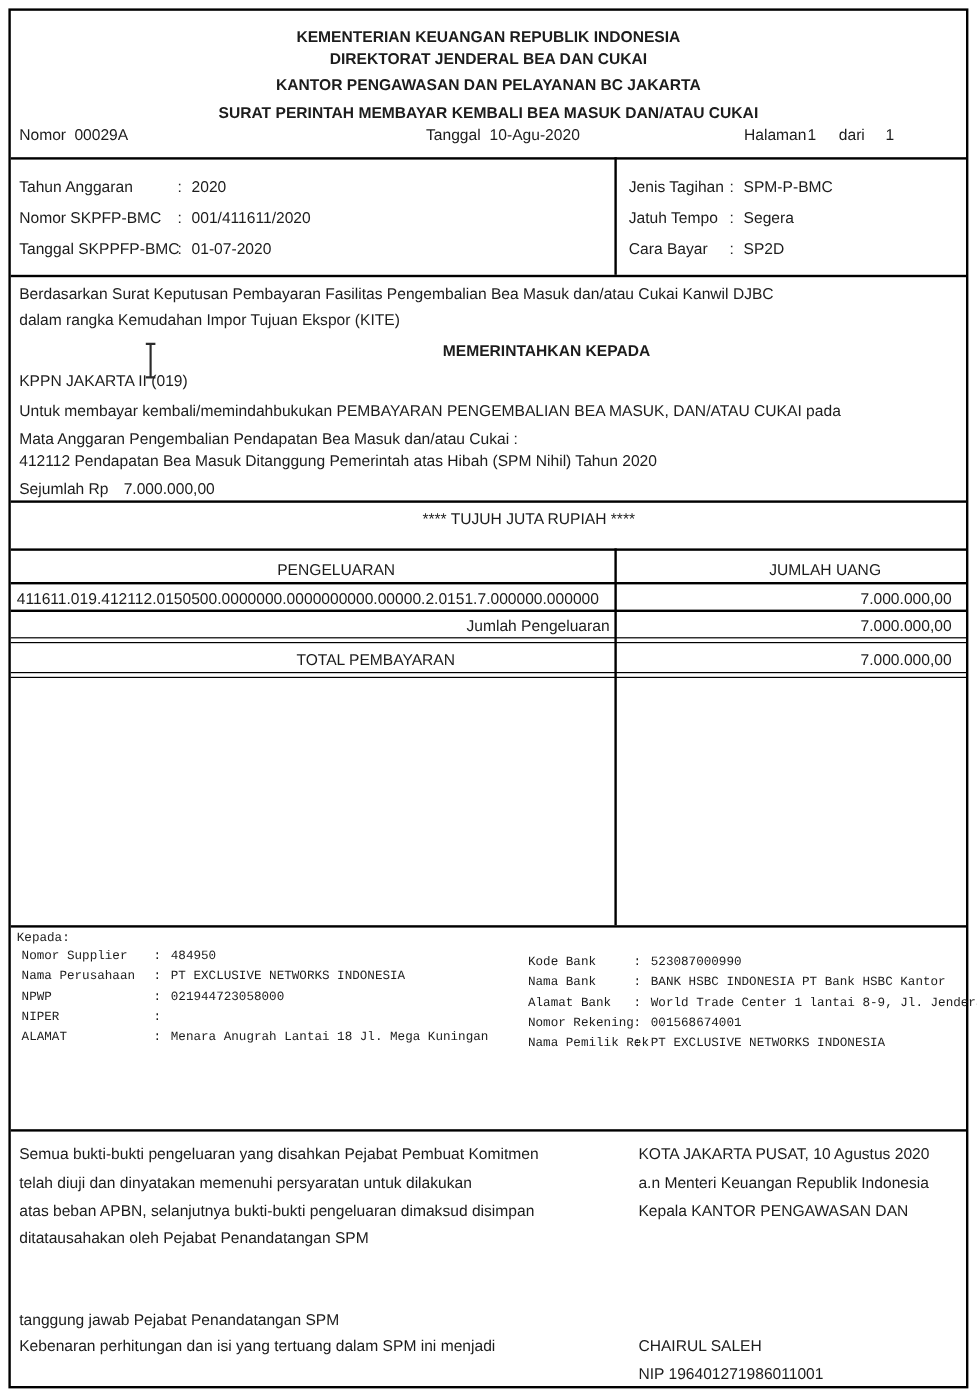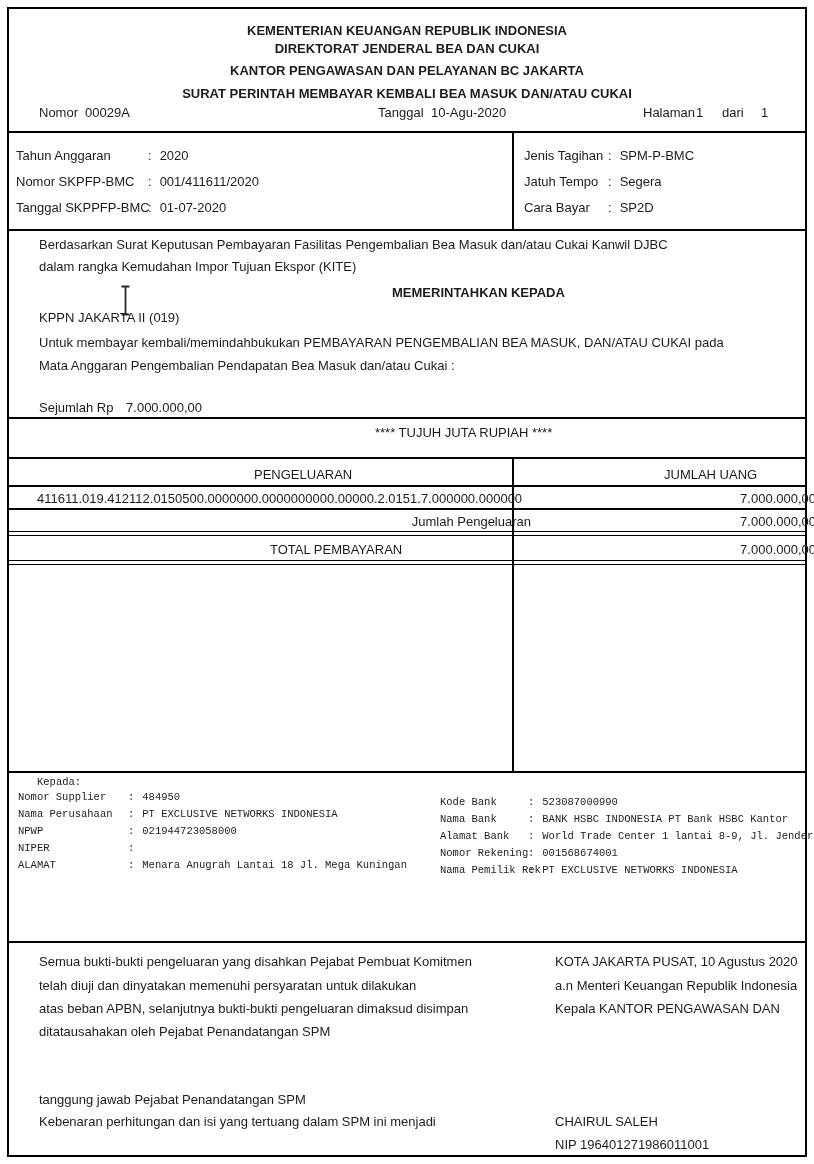--- a/index.html
+++ b/index.html
@@ -10,21 +10,21 @@
     color:#1c1c1c;
     position:relative;
     overflow:hidden;
   }
   .page {
     position:absolute; left:7px; top:7px;
     width:800px; height:1150px;
     border:2px solid #000;
     background:#fff;
   }
-  .abs { position:absolute; white-space:nowrap; font-size:13px; line-height:14px;margin-left:23px; }
+  .abs { position:absolute; white-space:nowrap; font-size:13px; line-height:14px; }
   .b { font-weight:bold; }
   .hline { position:absolute; left:0; width:796px; height:2px; background:#000; }
   .dline { position:absolute; left:0; width:796px; height:5px;
            border-top:1.5px solid #000; border-bottom:1.5px solid #000; }
   .vline { position:absolute; left:503px; width:2px; background:#000; }
   .hdrline { position:absolute; left:0; width:796px; text-align:center;
              font-size:13px; font-weight:bold; white-space:nowrap; }
   .irow { position:absolute; white-space:nowrap; font-size:13px; }
   .irow .lbl { display:inline-block; }
   .irow .sep { display:inline-block; }
@@ -80,20 +80,21 @@
   </div>
 
   <div class="hline" style="top:220px"></div>
 
   <div class="abs" style="left:7px;top:229px">Berdasarkan Surat Keputusan Pembayaran Fasilitas Pengembalian Bea Masuk dan/atau Cukai Kanwil DJBC</div>
   <div class="abs" style="left:7px;top:251px">dalam rangka Kemudahan Impor Tujuan Ekspor (KITE)</div>
   <div class="abs b" style="left:360px;top:277px">MEMERINTAHKAN KEPADA</div>
   <div class="abs" style="left:7px;top:302px">KPPN JAKARTA II (019)</div>
   <div class="abs" style="left:7px;top:327px">Untuk membayar kembali/memindahbukukan PEMBAYARAN PENGEMBALIAN BEA MASUK, DAN/ATAU CUKAI pada</div>
   <div class="abs" style="left:7px;top:350px">Mata Anggaran Pengembalian Pendapatan Bea Masuk dan/atau Cukai :</div>
+  <div class="abs" style="left:7px;top:368px">412112 Pendapatan Bea Masuk Ditanggung Pemerintah atas Hibah (SPM Nihil) Tahun 2020</div>
   <div class="abs" style="left:7px;top:392px">
     <span>Sejumlah Rp</span>
     <span style="margin-left:9px">7.000.000,00</span>
   </div>
 
   <div class="hline" style="top:408px"></div>
   <div class="abs" style="left:343px;top:417px">**** TUJUH JUTA RUPIAH ****</div>
 
   <div class="hline" style="top:448px"></div>
   <div class="vline" style="top:448px;height:314px"></div>

